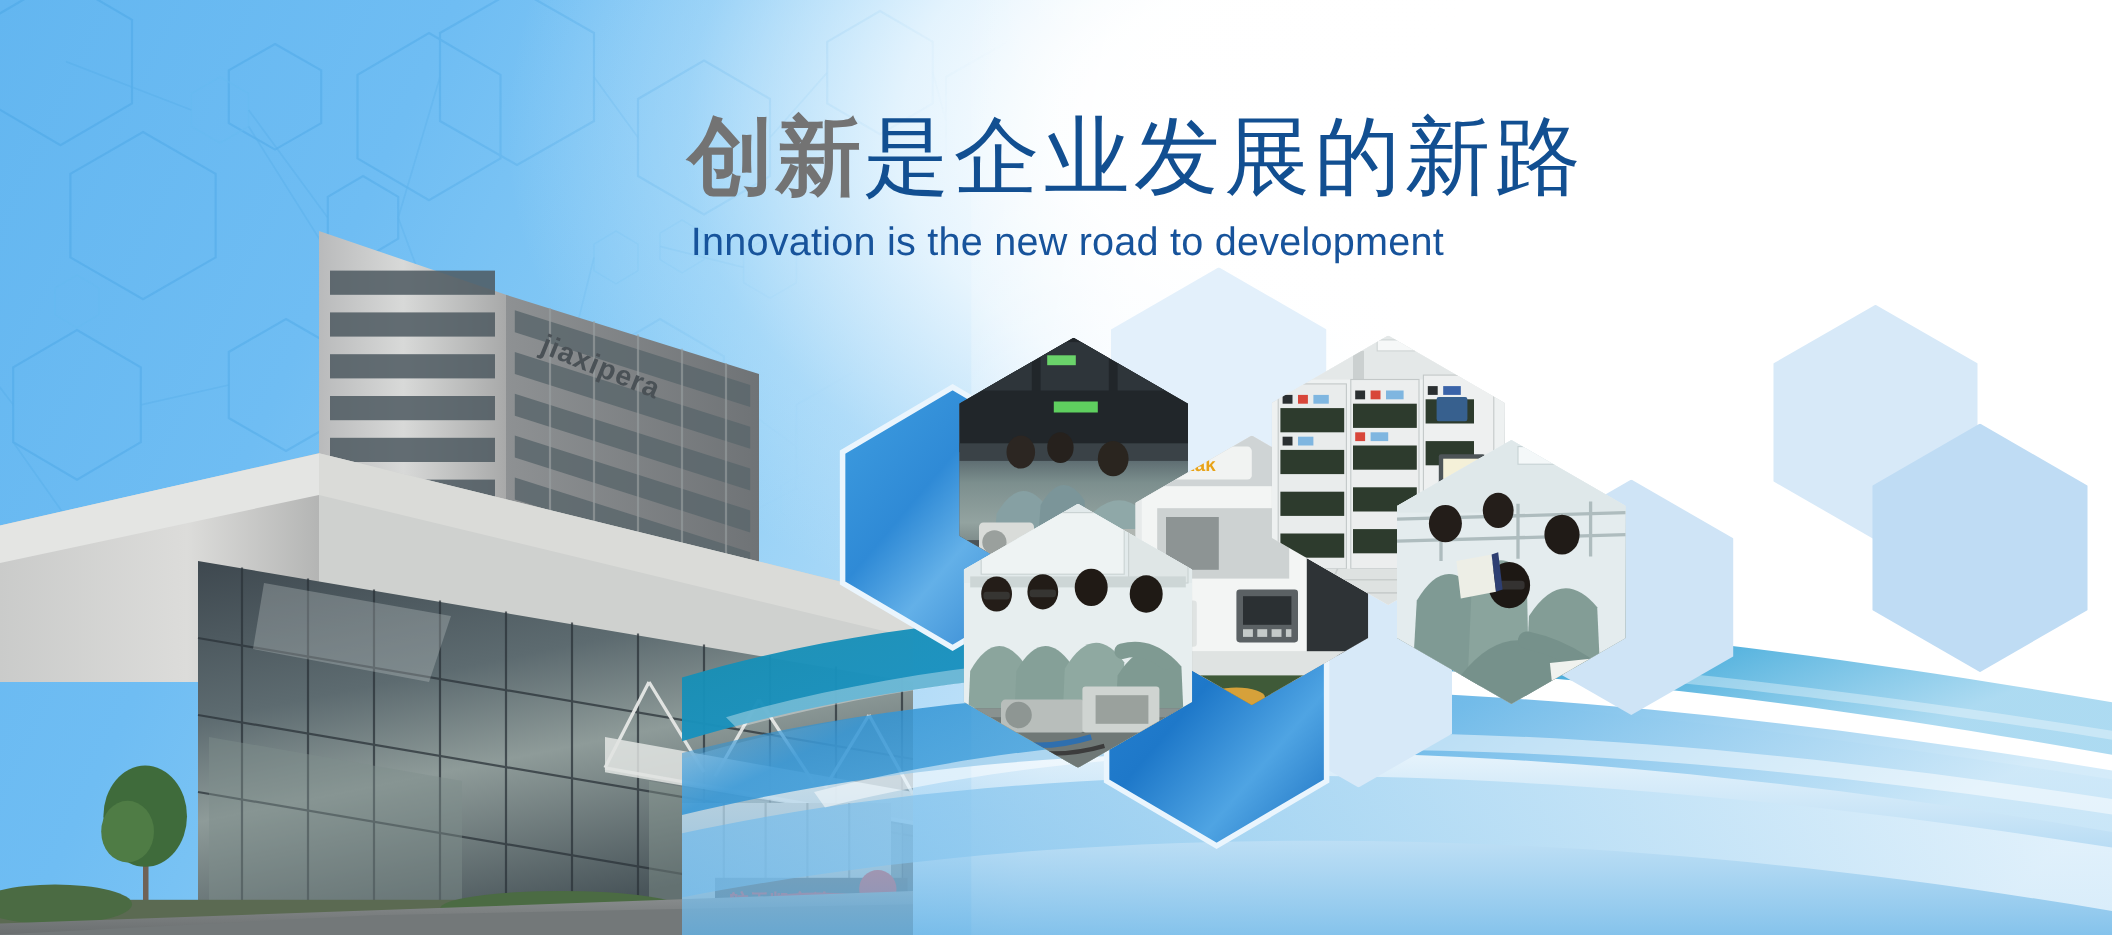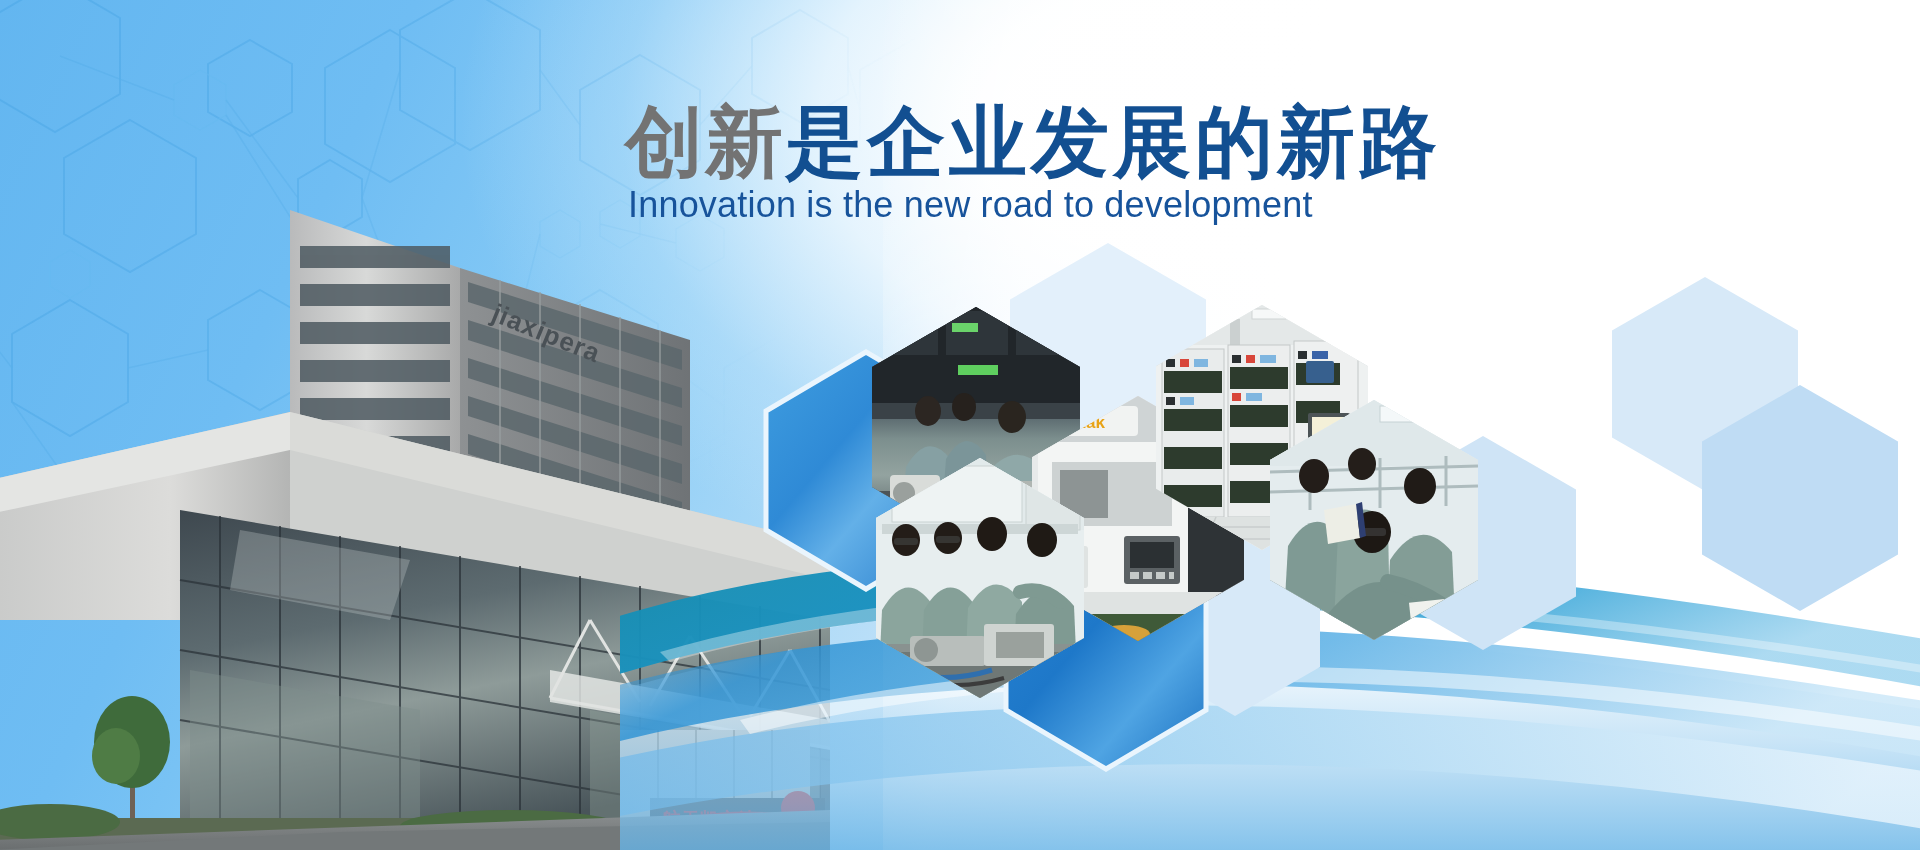--- a/index.html
+++ b/index.html
@@ -43,23 +43,23 @@
   
   .headline{
     position:absolute;left:625px;top:100px;
     white-space:nowrap;
     font-size:78px;
     font-weight:bold;
     letter-spacing:2px;
     line-height:1.08;
   }
   .headline .hl-green{color:#737373;}
-  .headline .hl-blue{color:#124f91;font-weight:700;letter-spacing:4px;}
+  .headline .hl-blue{color:#124f91;font-weight:400;letter-spacing:4px;}
   .subtitle{
-    position:absolute;left:628px;top:184px;
+    position:absolute;left:628px;top:199px;
     font-size:36px;
     color:#17539b;
     letter-spacing:.2px;
     white-space:nowrap;
   }
 
   
   .hexwrap{position:absolute;left:0;top:0;width:1920px;height:850px;}
   .hex{
     position:absolute;

